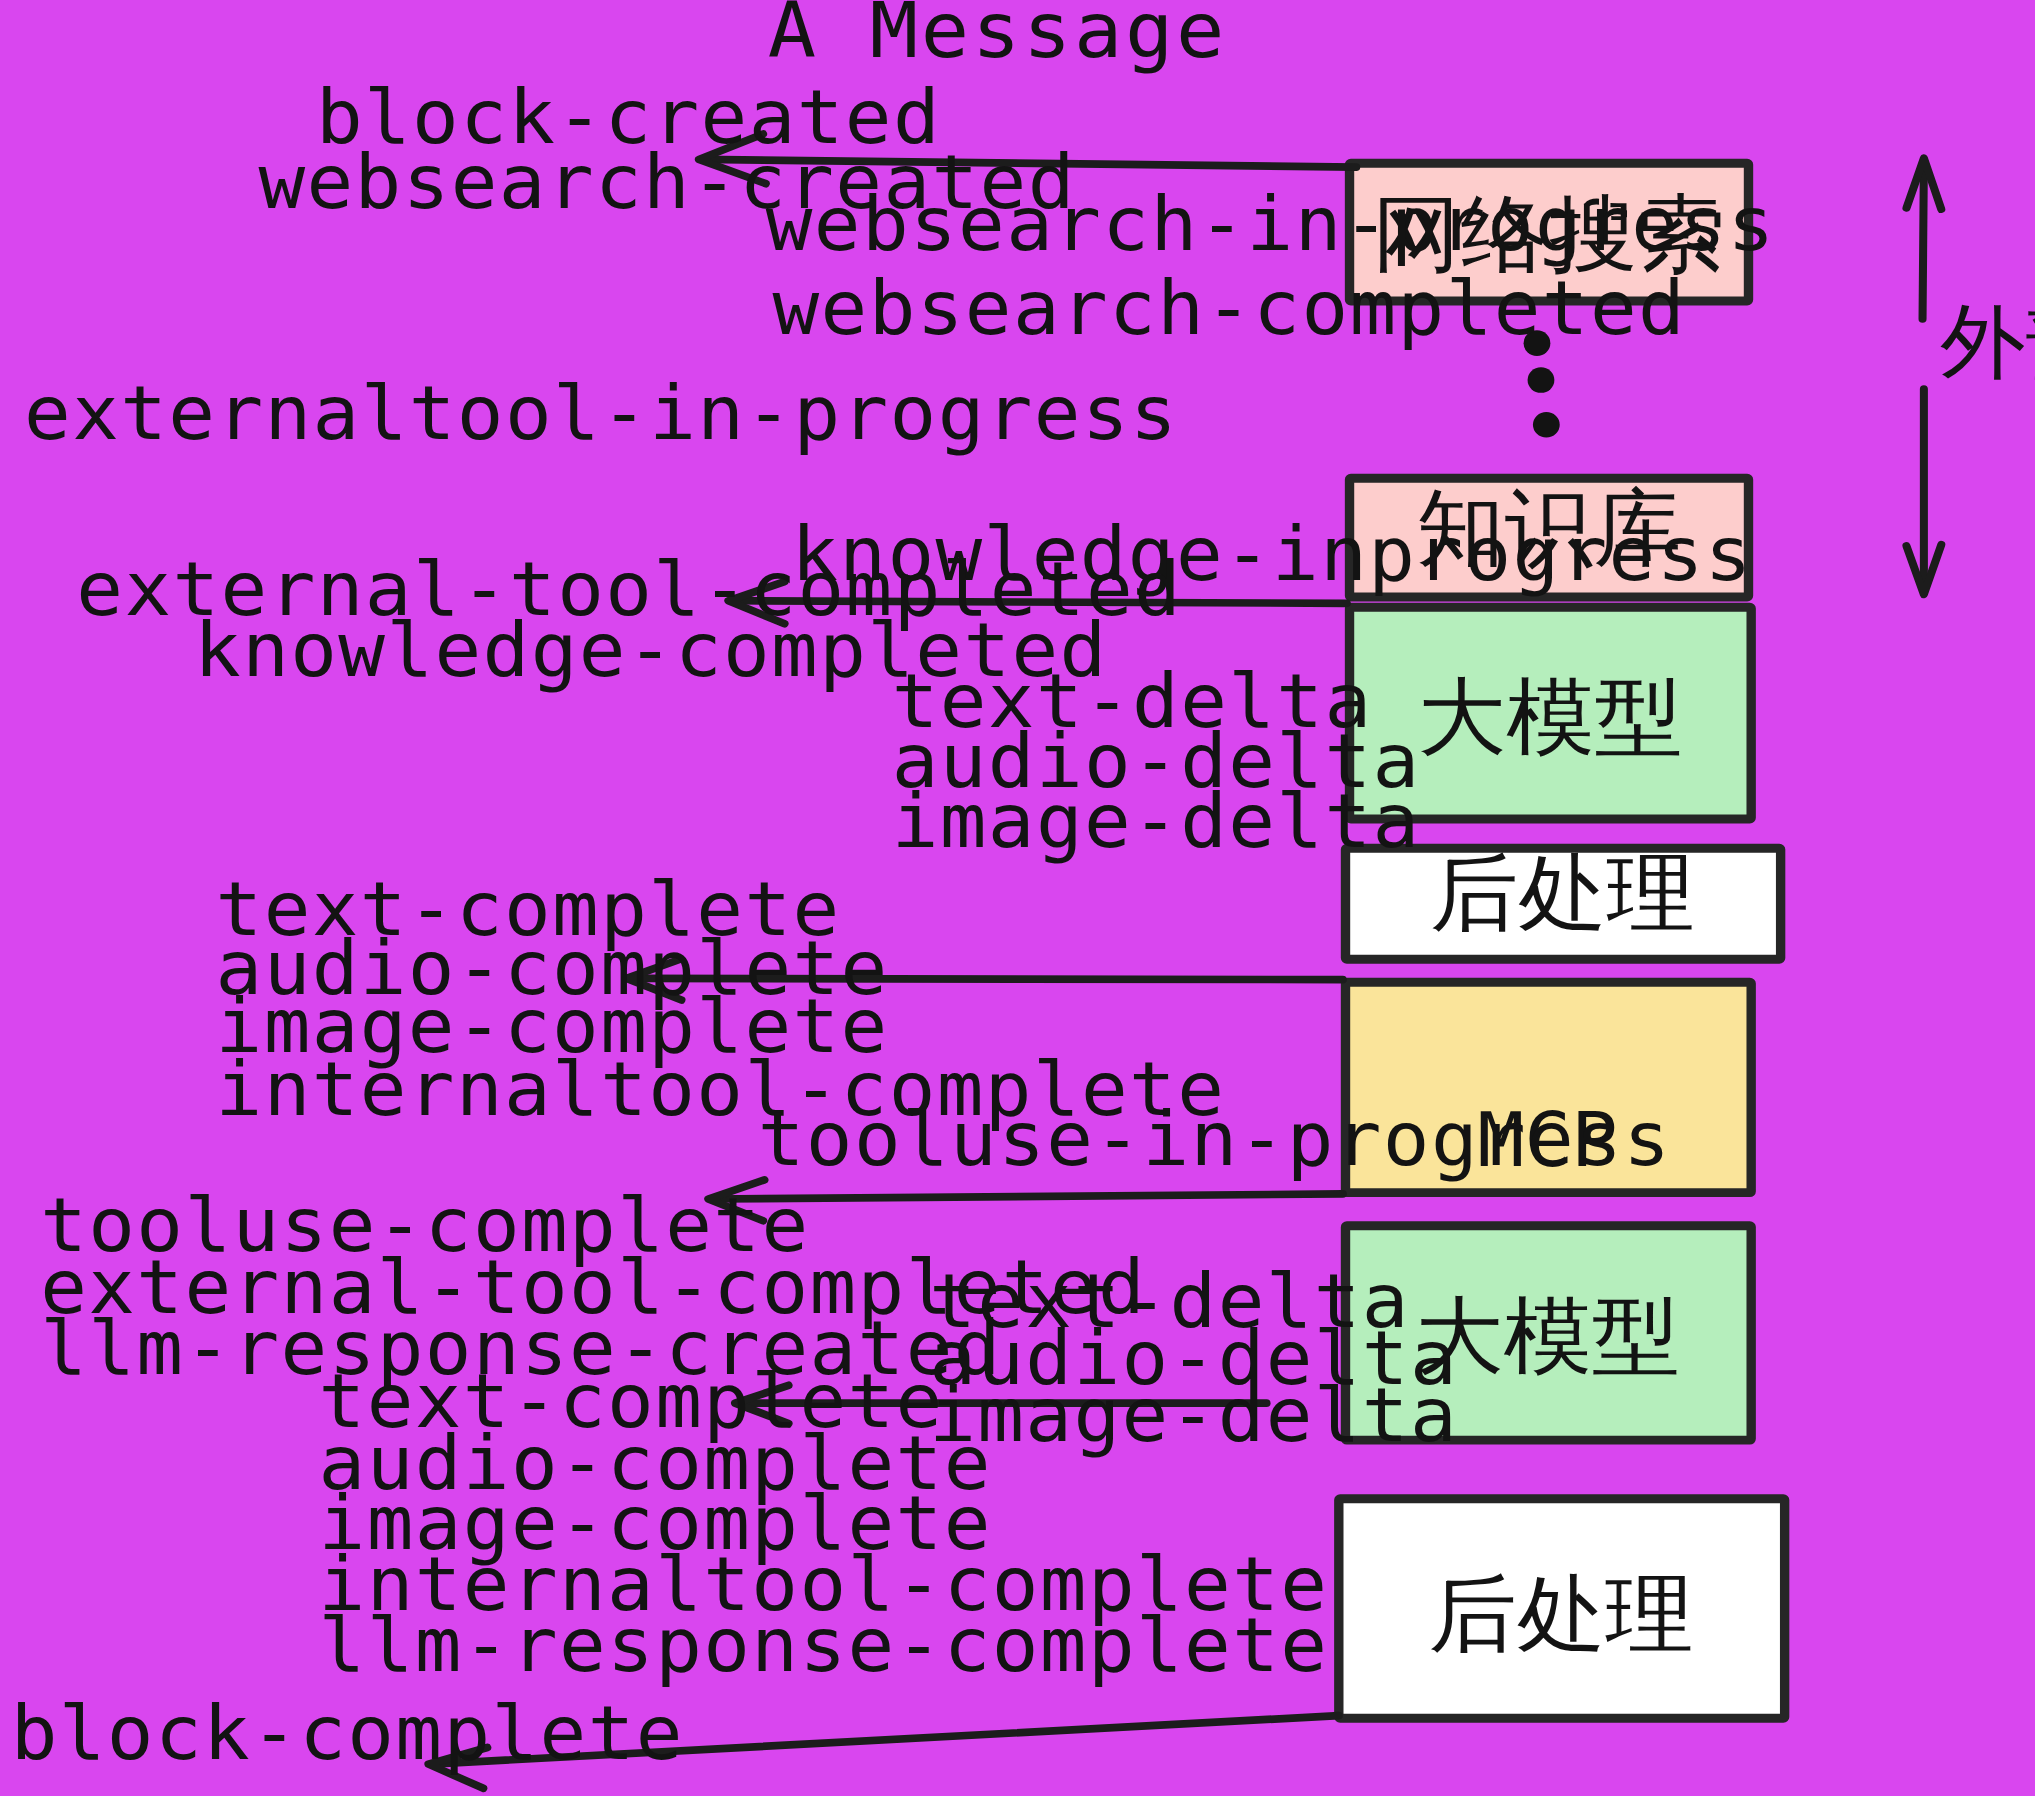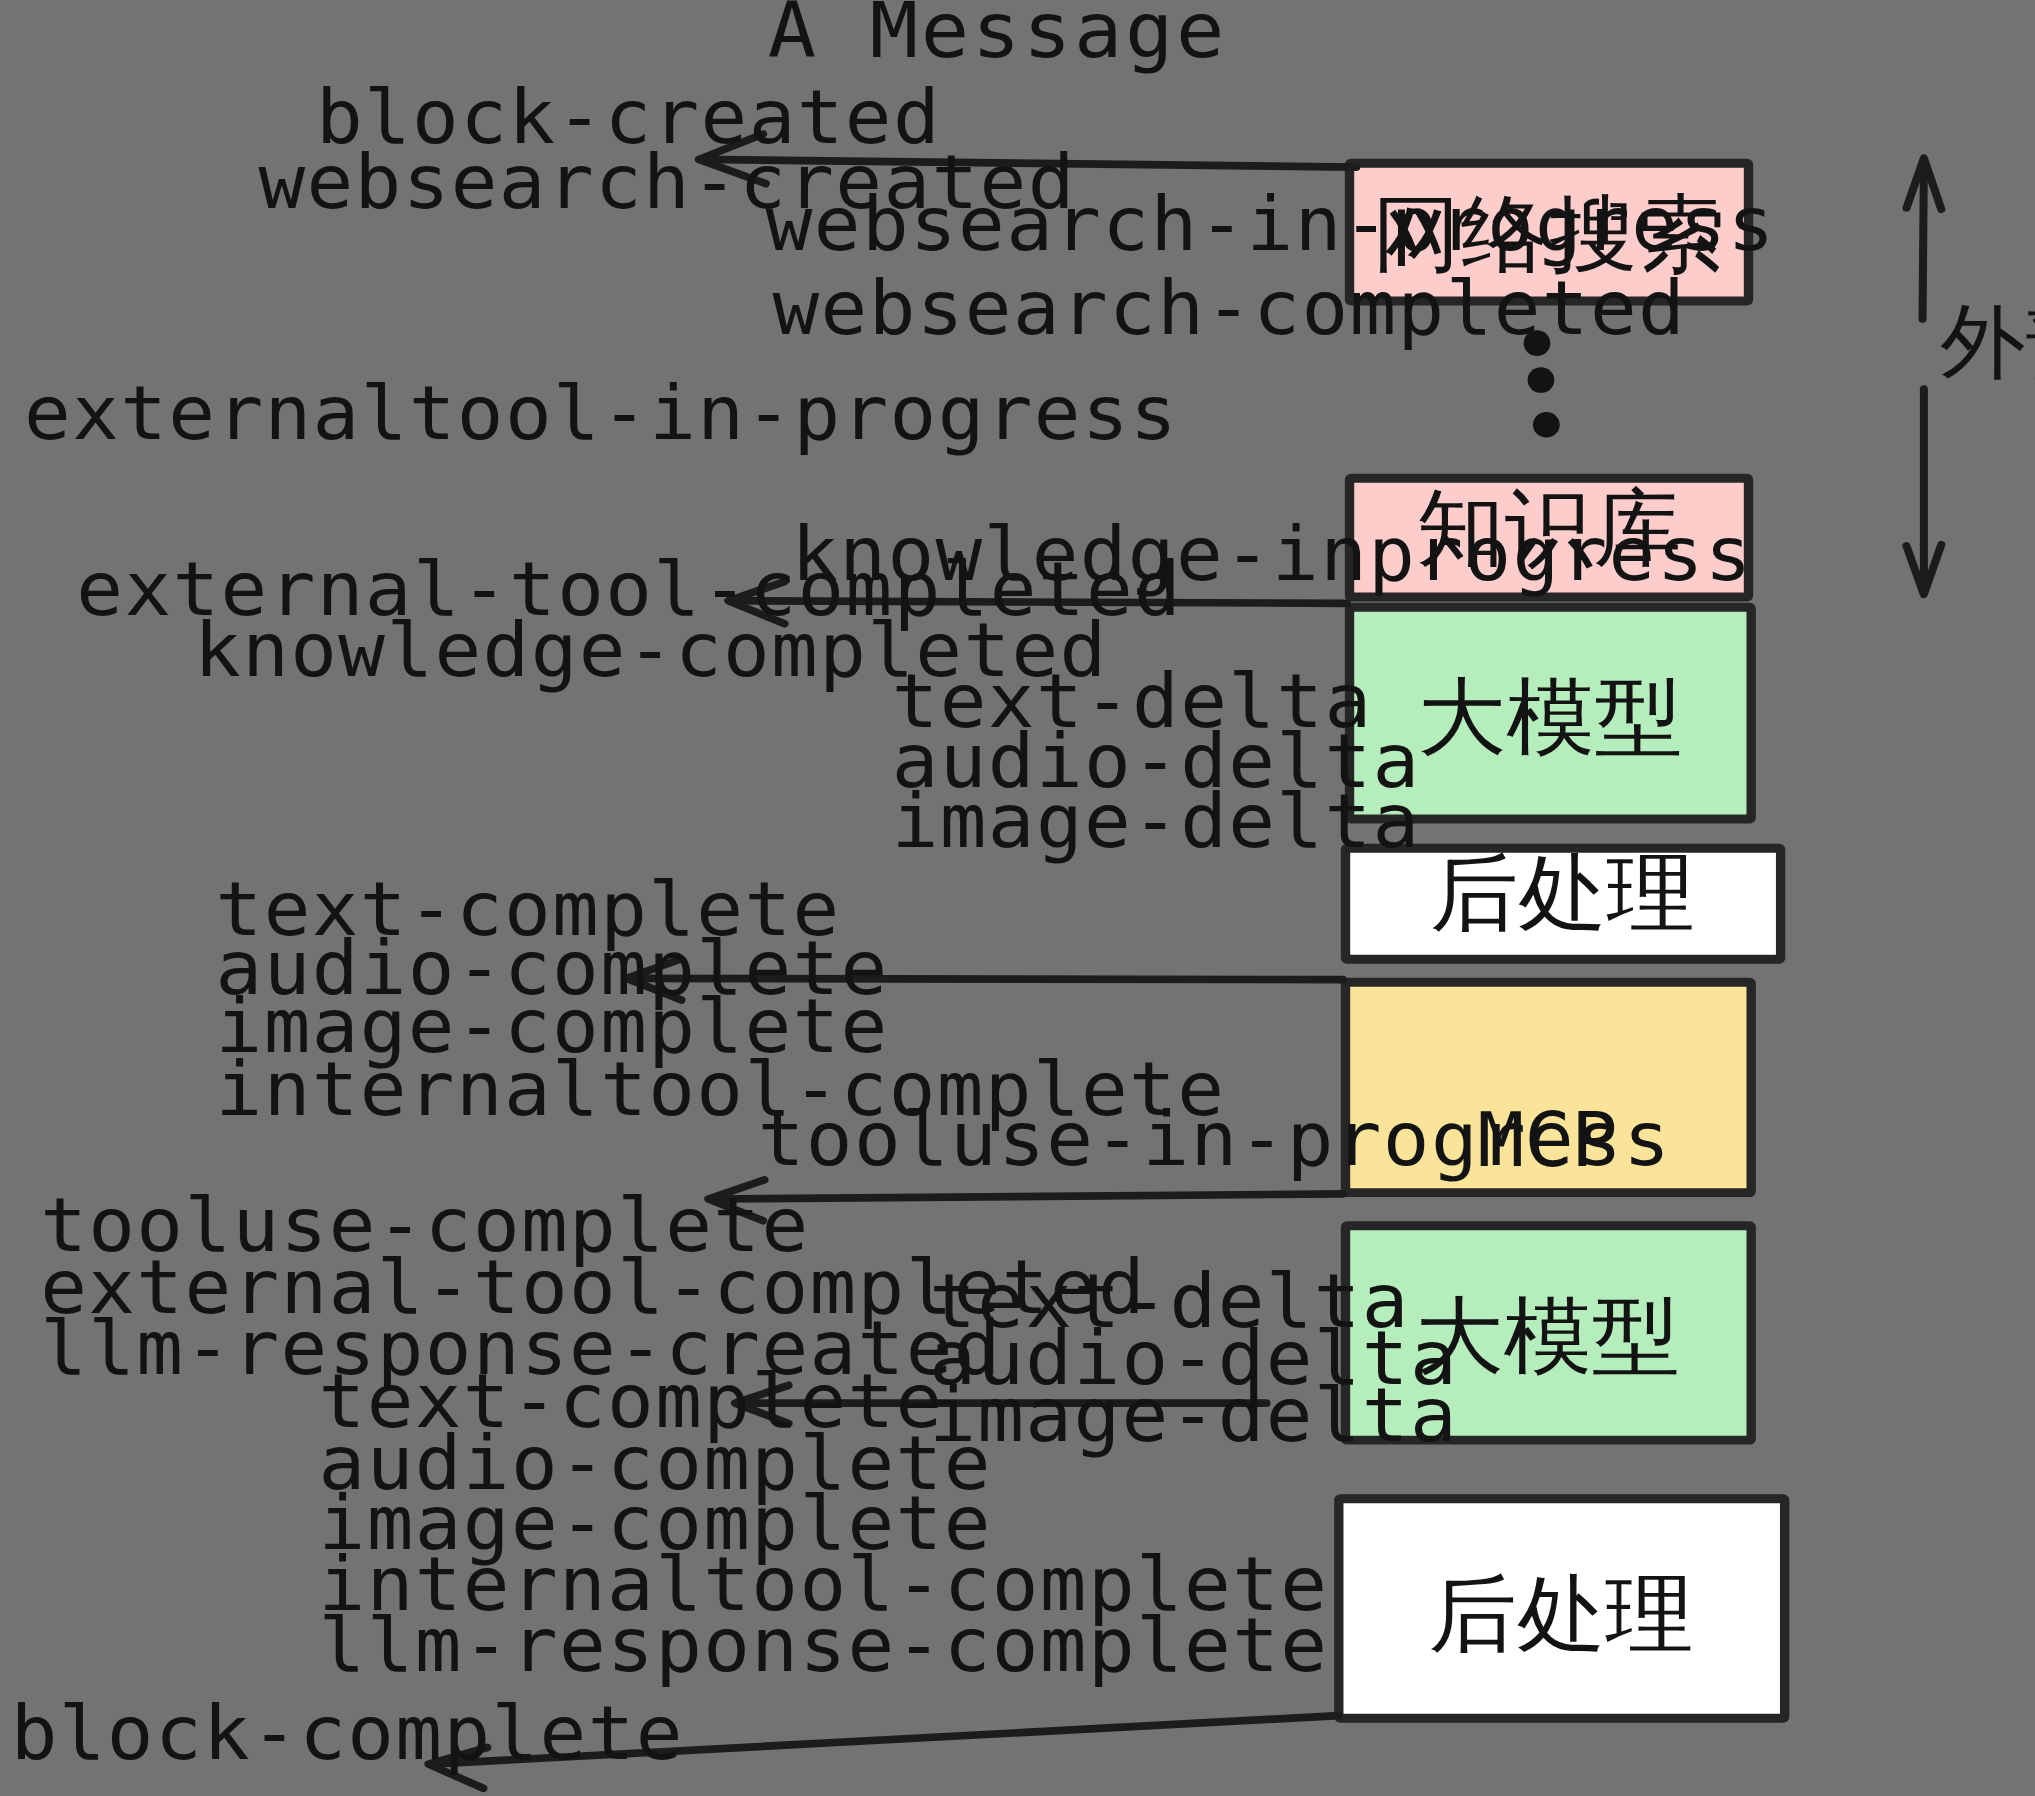--- a/index.html
+++ b/index.html
@@ -4,21 +4,21 @@
 <style>
   html, body {
     margin: 0;
     padding: 0;
     background: #ffffff;
   }
   #canvas {
     position: relative;
     width: 2035px;
     height: 1796px;
-    background: #737373;
+    background: #d946ef;
     overflow: hidden;
     font-family: "DejaVu Sans Mono", "Liberation Mono", monospace;
     text-decoration: underline;
   }
   #diagram {
     position: absolute;
     left: 0;
     top: 0;
     width: 2035px;
     height: 1796px;

